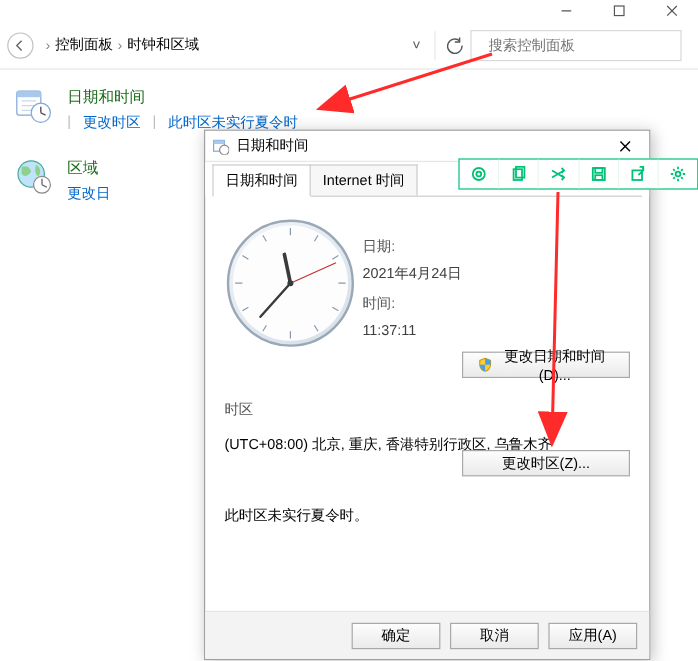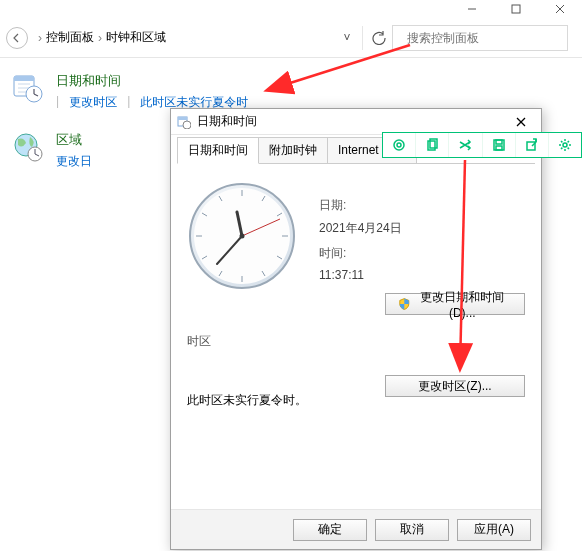--- a/index.html
+++ b/index.html
@@ -195,21 +195,21 @@
   }
 
   .dt-content {
     flex: 1;
     padding: 18px 16px 10px 16px;
     position: relative;
   }
 
   .dt-row1 {
     display: flex;
-    gap: 22px;
+    gap: 5px;
   }
   .clock-face {
     width: 110px; height: 110px;
     position: relative;
   }
   .dt-info {
     flex: 1;
     padding-top: 8px;
   }
   .dt-info .lbl {
@@ -399,21 +399,20 @@
     <div class="dt-close">
       <svg viewBox="0 0 10 10">
           <line x1="1" y1="1" x2="9" y2="9"></line>
           <line x1="9" y1="1" x2="1" y2="9"></line>
         </svg>
     </div>
   </div>
 
   <div class="dt-tabs">
     <div class="dt-tab active"><span>日期和时间</span></div>
-    <div class="dt-tab"><span>附加时钟</span></div>
     <div class="dt-tab"><span>Internet 时间</span></div>
   </div>
   <div class="dt-tabstrip-border"></div>
 
   <div class="dt-content">
     <div class="dt-row1">
       <div class="clock-face">
         <svg width="110" height="110" viewBox="0 0 110 110">
           <defs>
             <radialGradient id="g1" cx="40%" cy="35%" r="70%">
@@ -458,20 +457,21 @@
     <button class="win-button btn-change-dt">
       <svg class="shield" viewBox="0 0 14 14">
         <path d="M7 1 L12 3 V7 C12 10 9.5 12.5 7 13 C4.5 12.5 2 10 2 7 V3 Z" fill="#fc3" stroke="#c90"></path>
         <path d="M7 1 L12 3 V7 L7 7 Z" fill="#4aa0e8"></path>
         <path d="M7 7 L7 13 C4.5 12.5 2 10 2 7 Z" fill="#4aa0e8"></path>
       </svg>
       <span>更改日期和时间(D)...</span>
     </button>
 
     <div class="section-label">时区</div>
+    <div class="tz-value">(UTC+08:00) 北京, 重庆, 香港特别行政区, 乌鲁木齐</div>
 
     <button class="win-button btn-change-tz">
       <span>更改时区(Z)...</span>
     </button>
 
     <div class="dst-note">此时区未实行夏令时。</div>
   </div>
 
   <div class="dt-footer">
     <button class="win-button">

